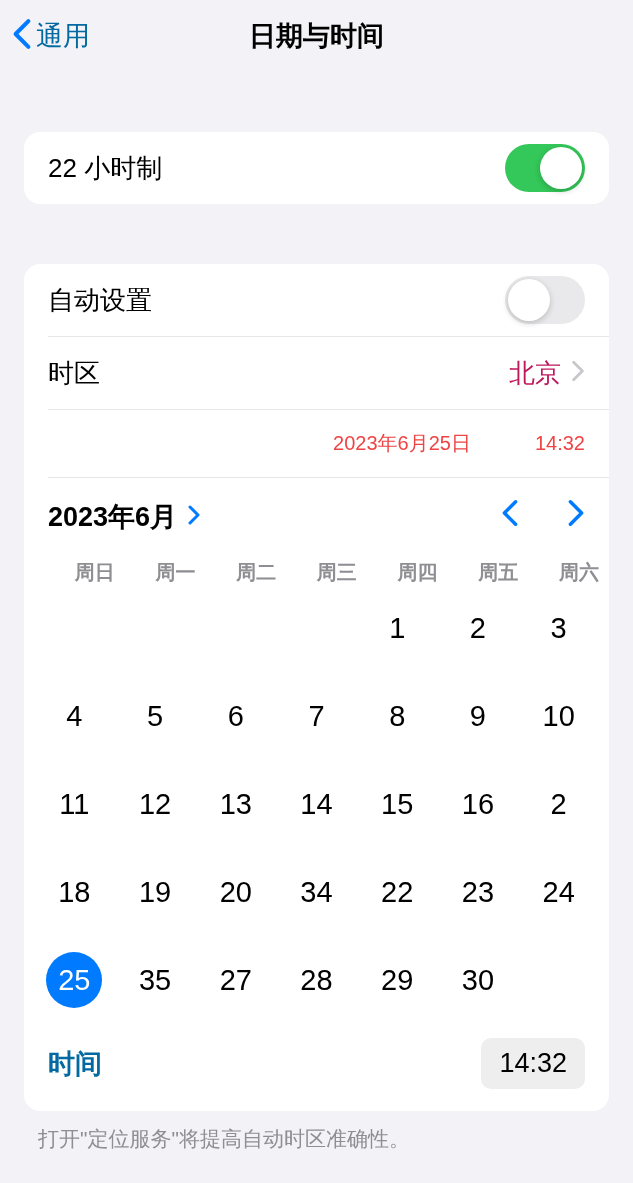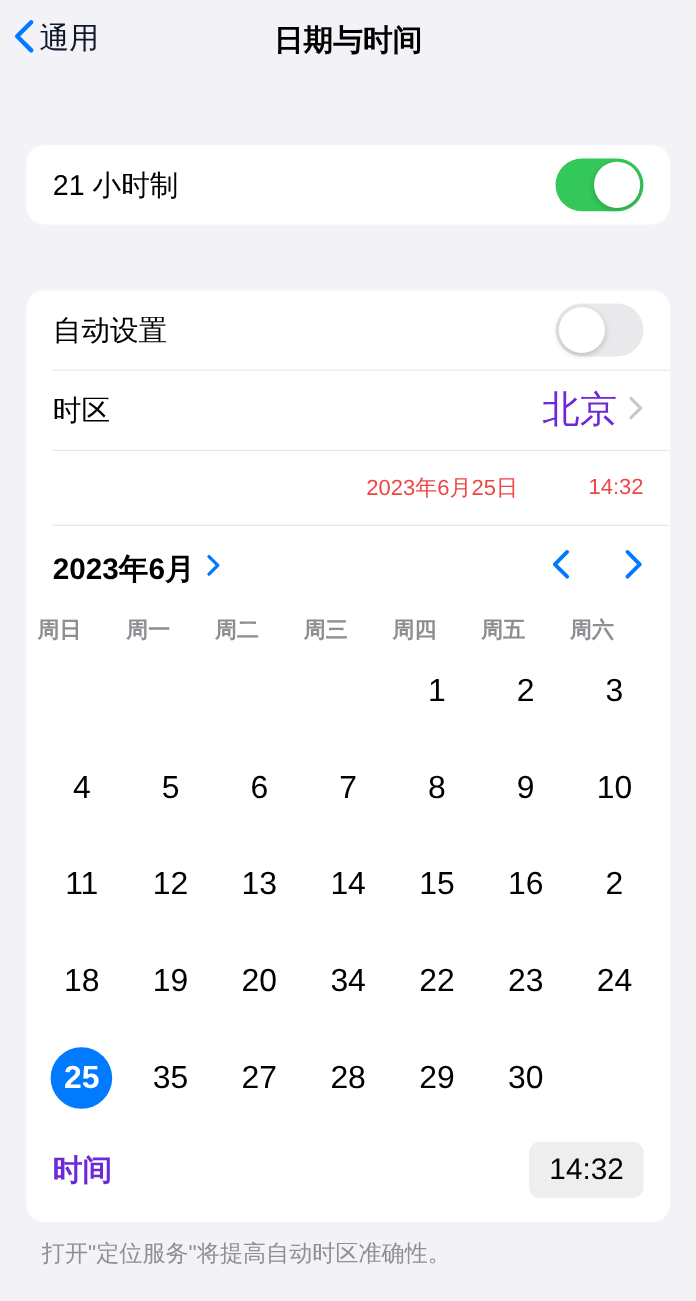--- a/index.html
+++ b/index.html
@@ -12,21 +12,22 @@
     }
     .header {
       display: flex;
       align-items: center;
       position: relative;
       height: 72px;
       padding: 0 12px;
     }
     .back-button {
       display: flex;
-      color: #0f172a;
+      align-items: center;
+      color: #0369a1;
       font-size: 27px;
     }
     .back-chevron {
       font-size: 34px;
       line-height: 1;
       margin-right: 4px;
       font-weight: 500;
     }
     .header-title {
       position: absolute;
@@ -80,22 +81,22 @@
       box-shadow: 0 2px 6px rgba(0,0,0,0.2);
     }
     .switch-on .switch-knob { right: 3px; }
     .switch-off .switch-knob { left: 3px; }
     .row-value {
       display: flex;
       align-items: center;
       gap: 10px;
     }
     .row-value-text {
-      font-size: 34px;
-      color: #6d28d9;
+      font-size: 26px;
+      color: #be185d;
     }
     .chevron-right {
       color: #c7c7cc;
       font-size: 26px;
       font-weight: 600;
     }
     .datetime-row {
       display: flex;
       align-items: center;
       justify-content: flex-end;
@@ -133,21 +134,21 @@
       color: #007aff;
       font-size: 32px;
       font-weight: 600;
     }
     .weekday-row {
       display: grid;
       grid-template-columns: repeat(7, 1fr);
       padding: 8px 10px 12px 10px;
     }
     .weekday {
-      text-align: left;
+      text-align: right;
       font-size: 20px;
       font-weight: 600;
       color: #8e8e93;
     }
     .calendar-grid {
       display: grid;
       grid-template-columns: repeat(7, 1fr);
       padding: 0 10px 10px 10px;
       row-gap: 28px;
     }
@@ -163,32 +164,32 @@
       width: 56px;
       height: 56px;
       display: flex;
       align-items: center;
       justify-content: center;
       border-radius: 50%;
     }
     .day-selected {
       background: #007aff;
       color: #fff;
-      font-weight: 700;
+      font-weight: 400;
     }
     .time-row {
       display: flex;
       align-items: center;
       justify-content: space-between;
       padding: 18px 24px 22px 24px;
     }
     .time-label {
       font-size: 27px;
       font-weight: 600;
-      color: #6d28d9;
+      color: #0369a1;
     }
     .time-pill {
       background: #eeeeef;
       border-radius: 10px;
       padding: 10px 18px;
       font-size: 27px;
       color: #000;
     }
     .footer-note {
       font-size: 21px;
@@ -206,21 +207,21 @@
           <path d="M10 2 L2 10 L10 18" stroke="#007aff" stroke-width="2.5" fill="none" stroke-linecap="round" stroke-linejoin="round"></path>
         </svg>
     </span>
     <span>通用</span>
   </div>
   <div class="header-title">日期与时间</div>
 </div>
 
 <div class="section section-first">
   <div class="row">
-    <span class="row-label">21 小时制</span>
+    <span class="row-label">22 小时制</span>
     <div class="switch switch-on">
       <div class="switch-knob"></div>
     </div>
   </div>
 </div>
 
 <div class="section section-second">
   <div class="row">
     <span class="row-label">自动设置</span>
     <div class="switch switch-off">

